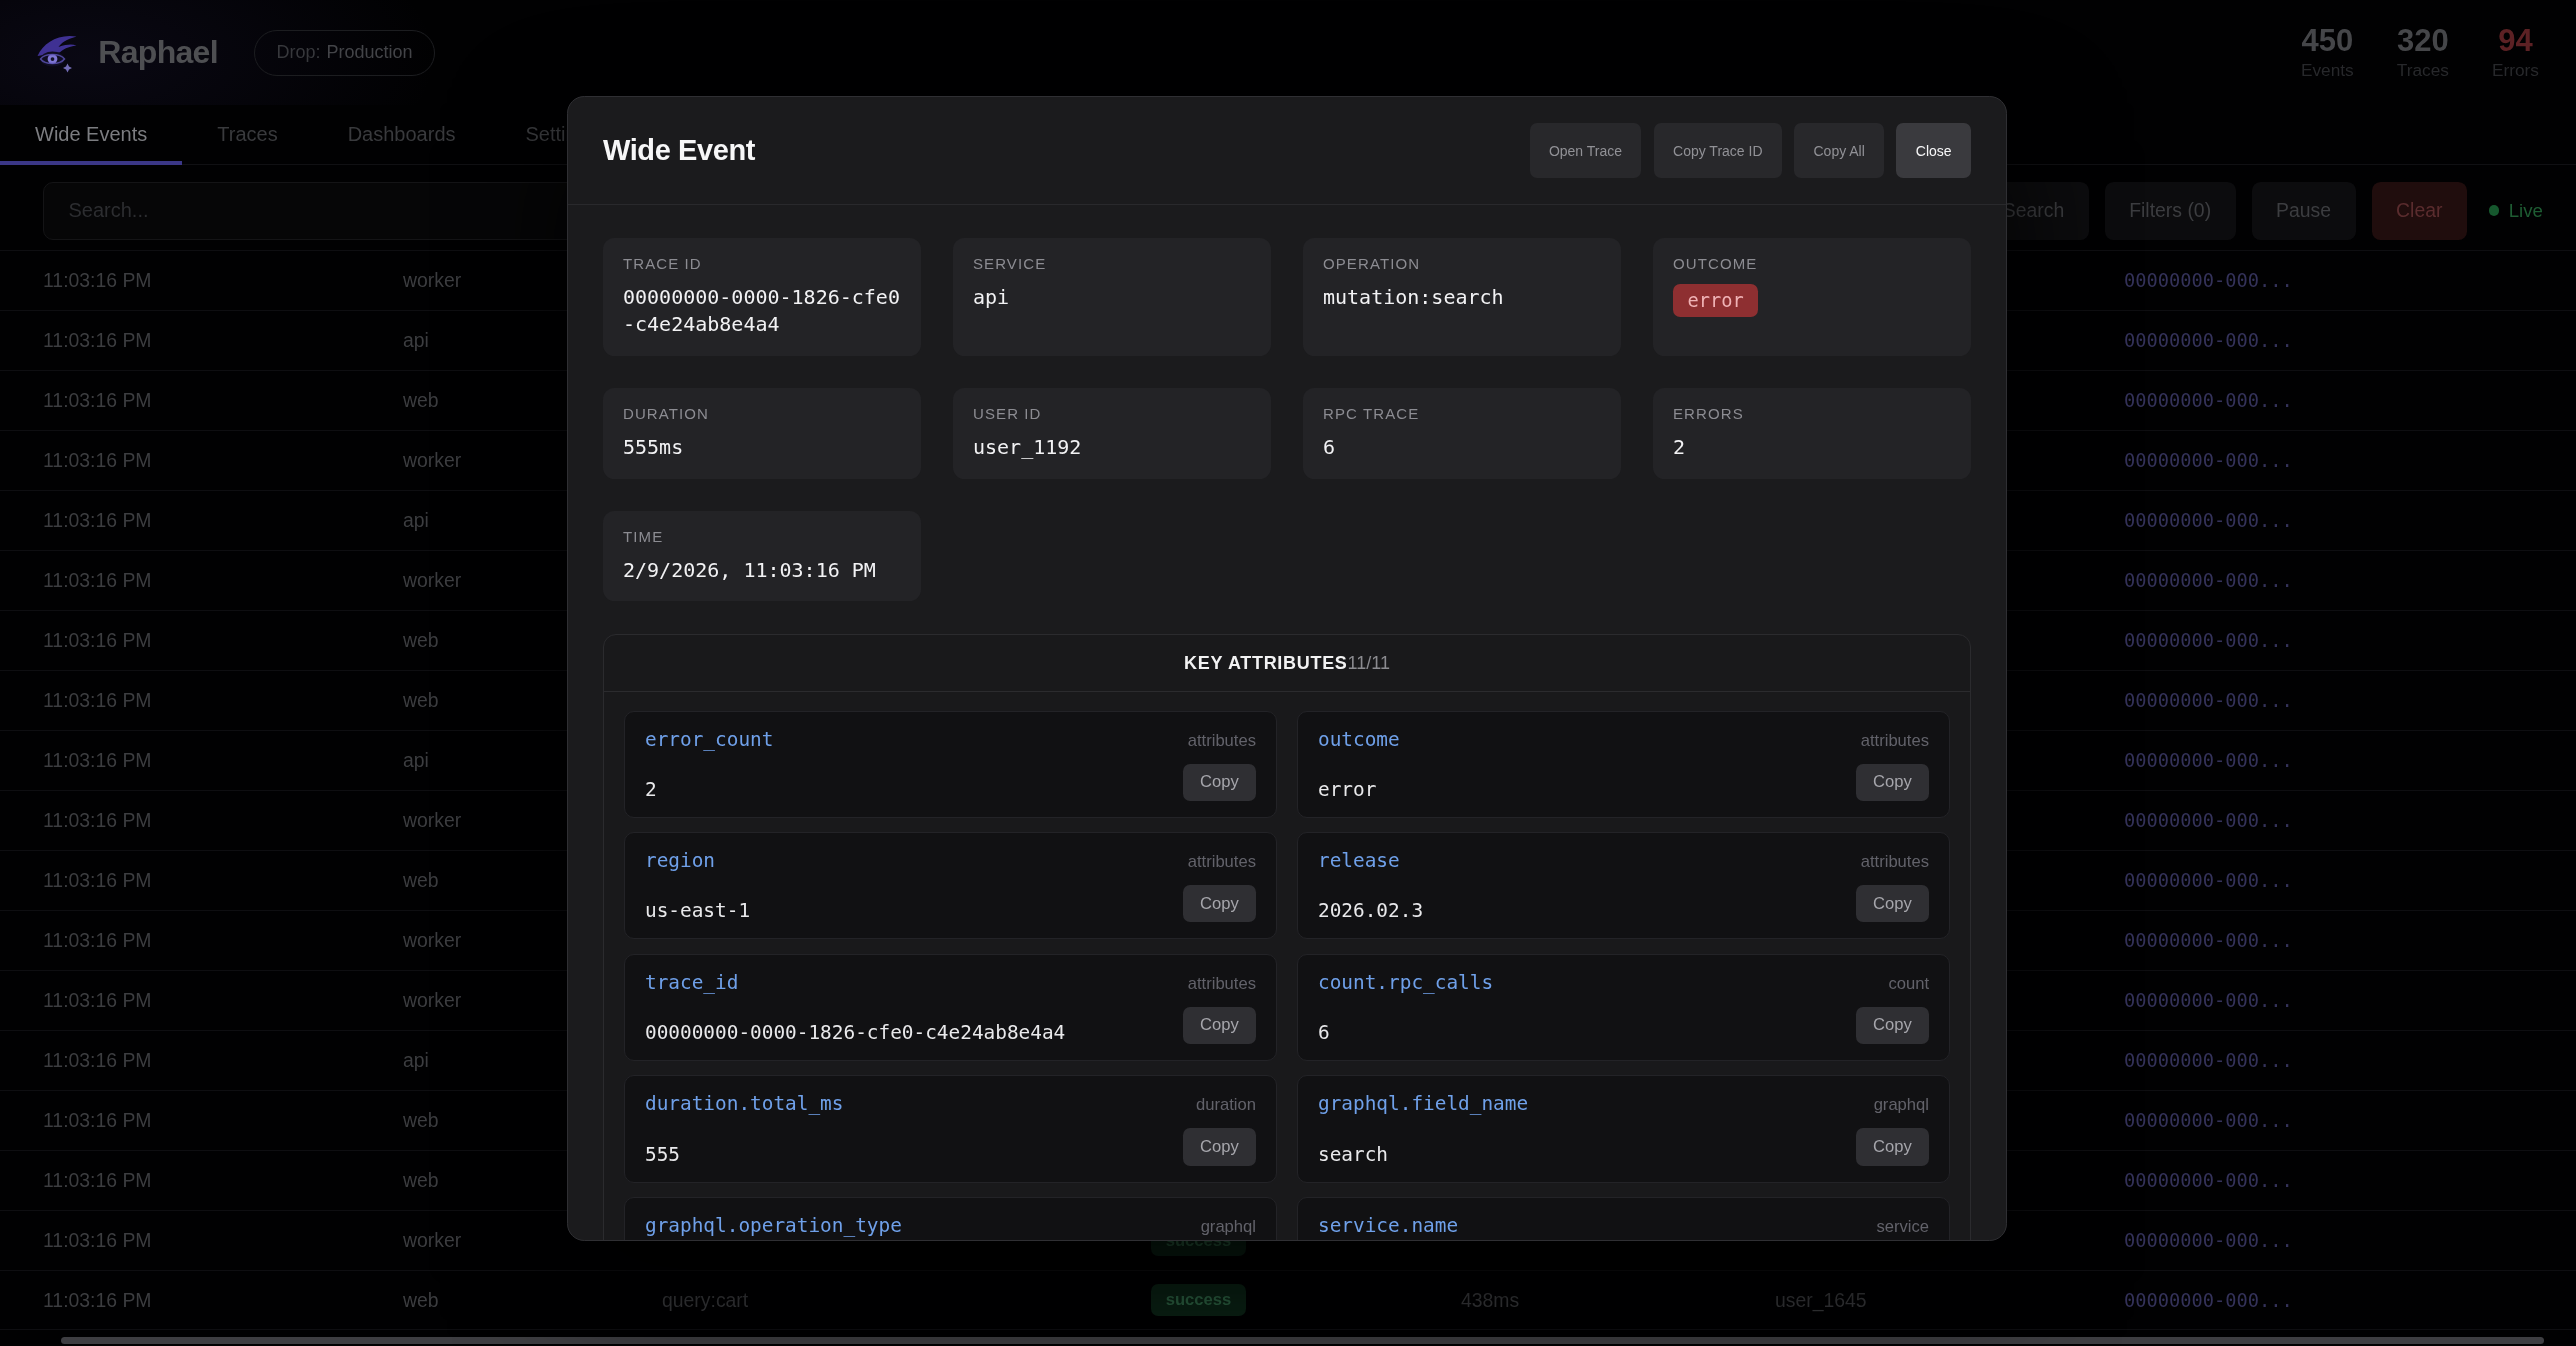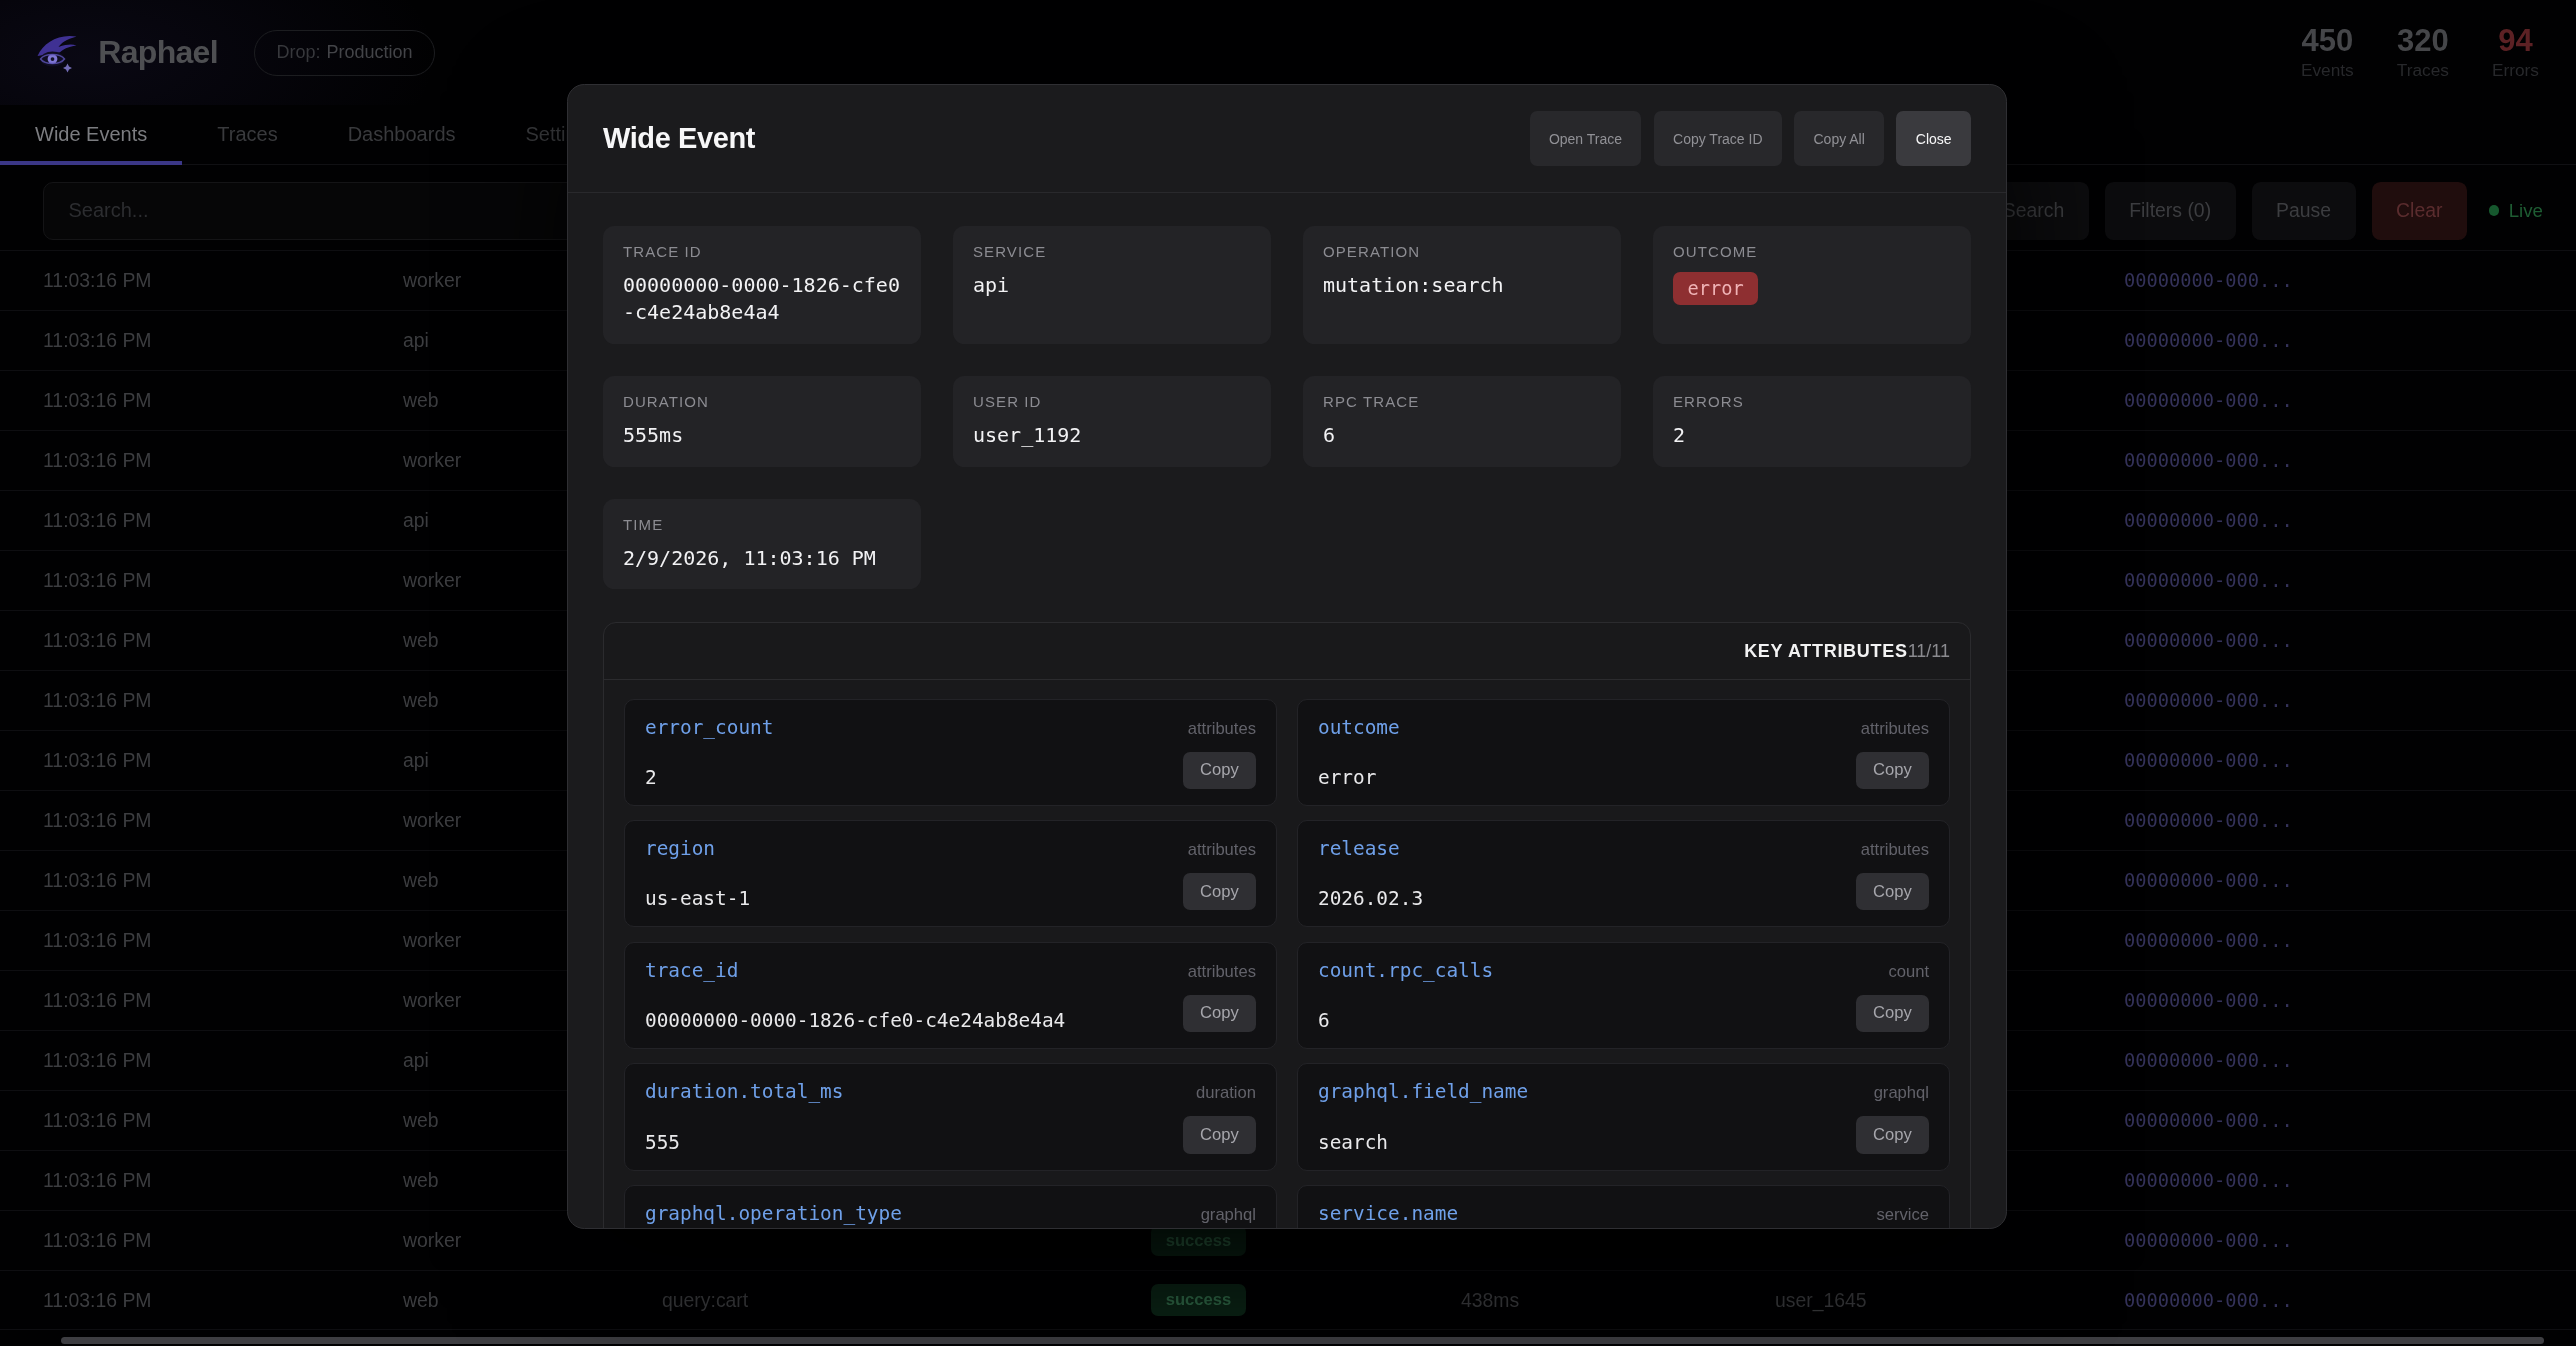--- a/index.html
+++ b/index.html
@@ -78,21 +78,21 @@
     padding:5.8px 14.4px; border-radius:7.2px;
   }
   .c-dur{ padding-left:176px; color:#3c3d40; }
   .c-user{ padding-left:202px; color:#3c3d40; }
   .c-trace{ padding-left:191px; color:#34325a; font-family:"DejaVu Sans Mono",monospace; font-size:18.7px; }
 
   .hscroll{ position:absolute; left:61px; right:32px; bottom:2.2px; height:7.2px; border-radius:4.3px; background:#3e3e42; z-index:60; }
 
   
   .modal{
-    position:absolute; left:567px; top:84px; width:1440px; height:1145px;
+    position:absolute; left:567px; top:96px; width:1440px; height:1145px;
     background:#1b1b1d; border:0.7px solid #2f2f33; border-radius:17.3px; z-index:100;
     box-shadow:0 43px 115px rgba(0,0,0,0.85); overflow:hidden; color:#f2f2f4;
   }
   .modal-header{
     display:flex; align-items:center; justify-content:space-between;
     padding:26px 35px; border-bottom:0.7px solid #29292c;
   }
   .modal-title{ font-size:29px; font-weight:700; color:#f7f7f8; letter-spacing:-0.4px; }
   .modal-actions{ display:flex; gap:12.2px; }
   .m-btn{
@@ -107,21 +107,21 @@
   .fcard:nth-child(9){ grid-column:1; }
   .flabel{ font-size:15px; letter-spacing:1.1px; color:#8c8c92; margin-bottom:12.2px; }
   .fvalue{ font-family:"DejaVu Sans Mono",monospace; font-size:20px; color:#f2f2f4; line-height:1.35; word-break:break-all; }
   .err-badge{
     display:inline-block; background:#8e2f31; color:#f0b3b6; font-family:"DejaVu Sans Mono",monospace;
     font-size:18.7px; padding:5.8px 14.4px; border-radius:7.2px;
   }
 
   .attr-section{ margin-top:33px; border:0.7px solid #2b2b2e; border-radius:13px; background:#19191b; }
   .attr-header{
-    display:flex; align-items:center; justify-content:flex-end;
+    display:flex; align-items:center; justify-content:center;
     padding:17.3px 20px; border-bottom:0.7px solid #2b2b2e;
   }
   .attr-title{ font-size:18px; font-weight:700; letter-spacing:0.7px; color:#f2f2f3; }
   .attr-count{ font-size:18px; color:#8b8b90; }
   .attr-grid{ padding:18.7px 20px; display:grid; grid-template-columns:1fr 1fr; gap:14.4px 20px; }
   .acard{
     background:#111113; border:0.7px solid #232327; border-radius:10px; padding:16px 20px;
     min-height:94px; display:flex; flex-direction:column;
   }
   .acard-top{ display:flex; justify-content:space-between; align-items:baseline; }

